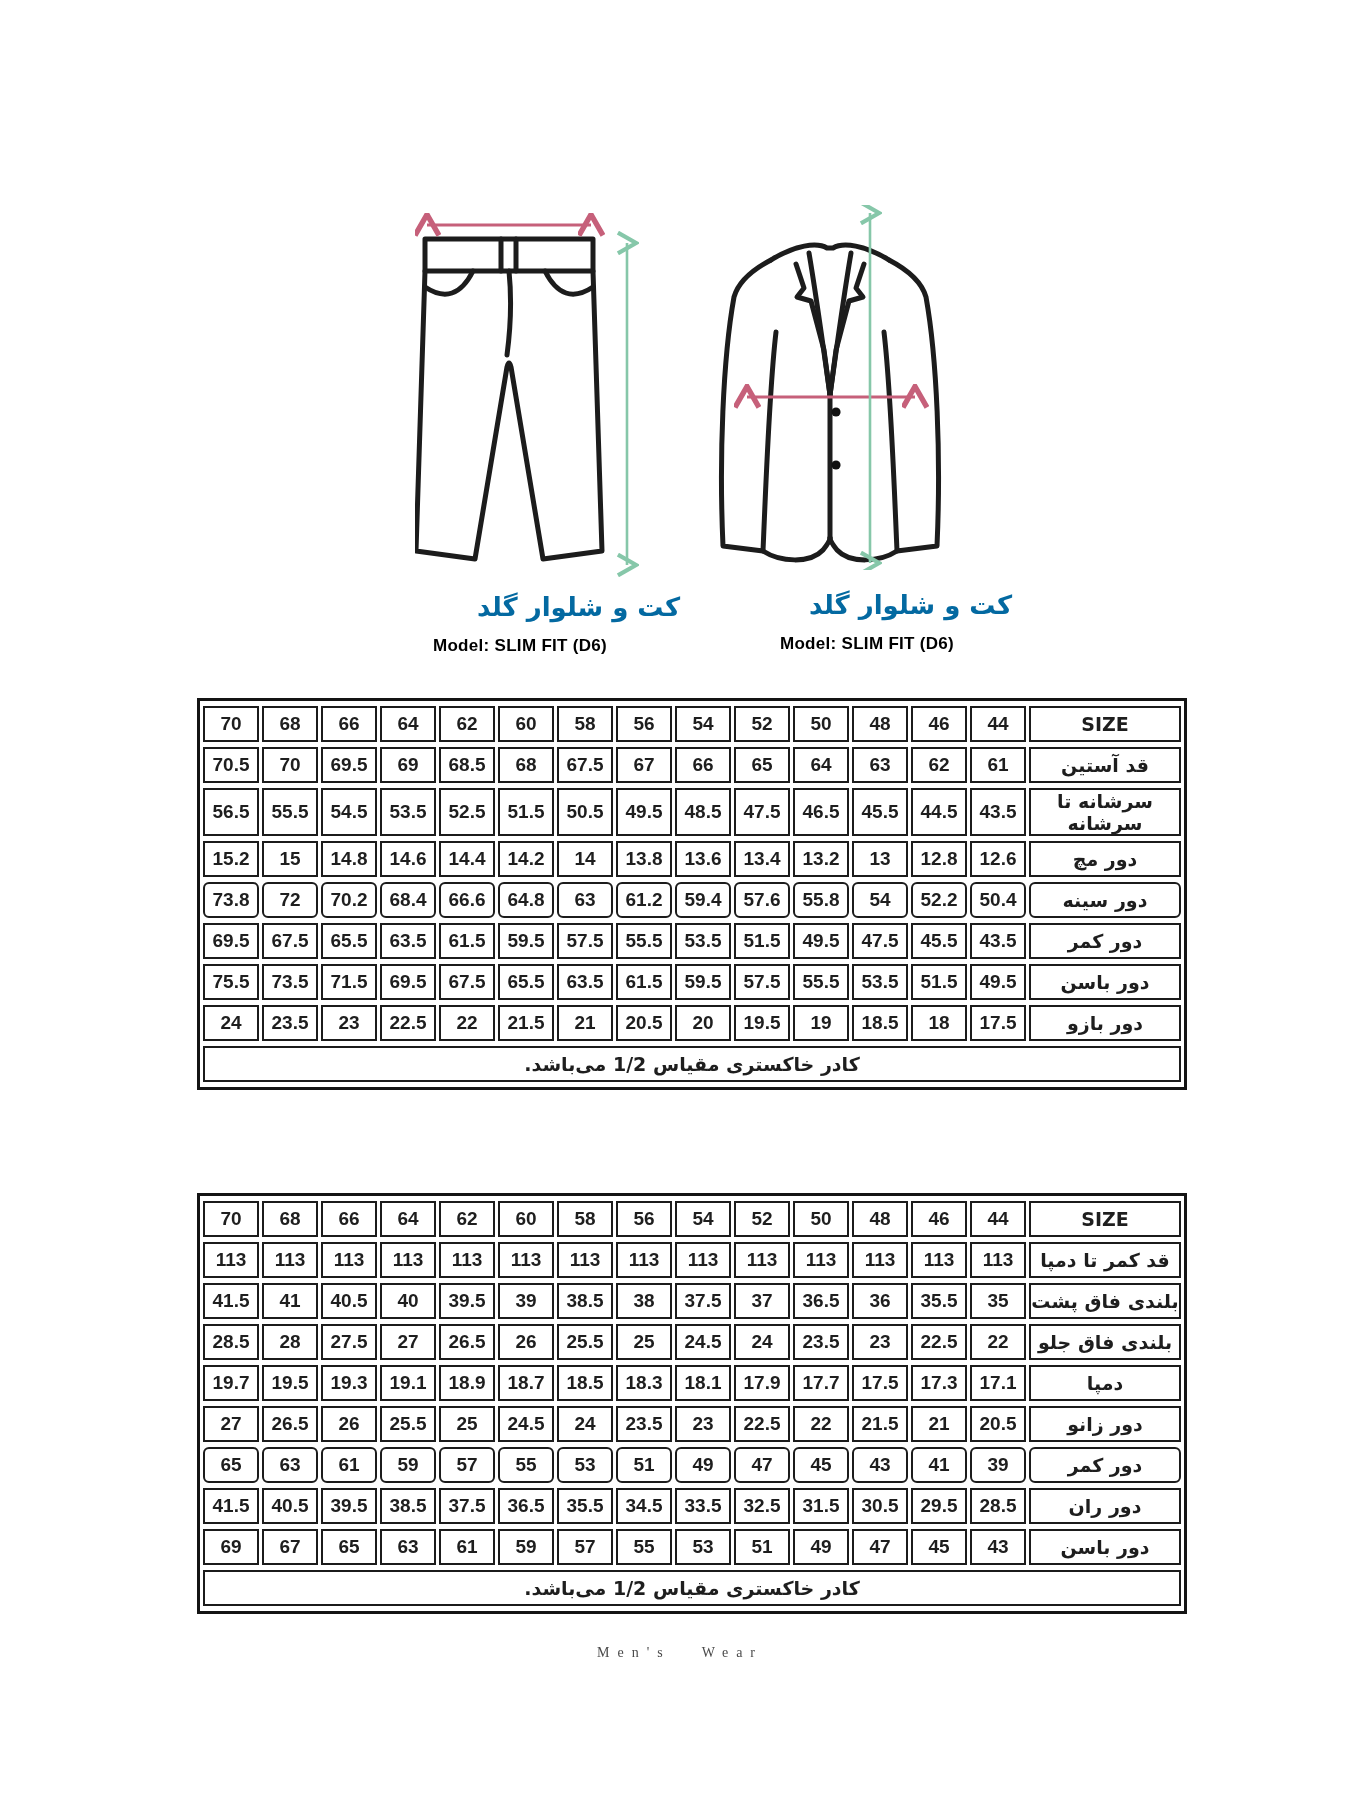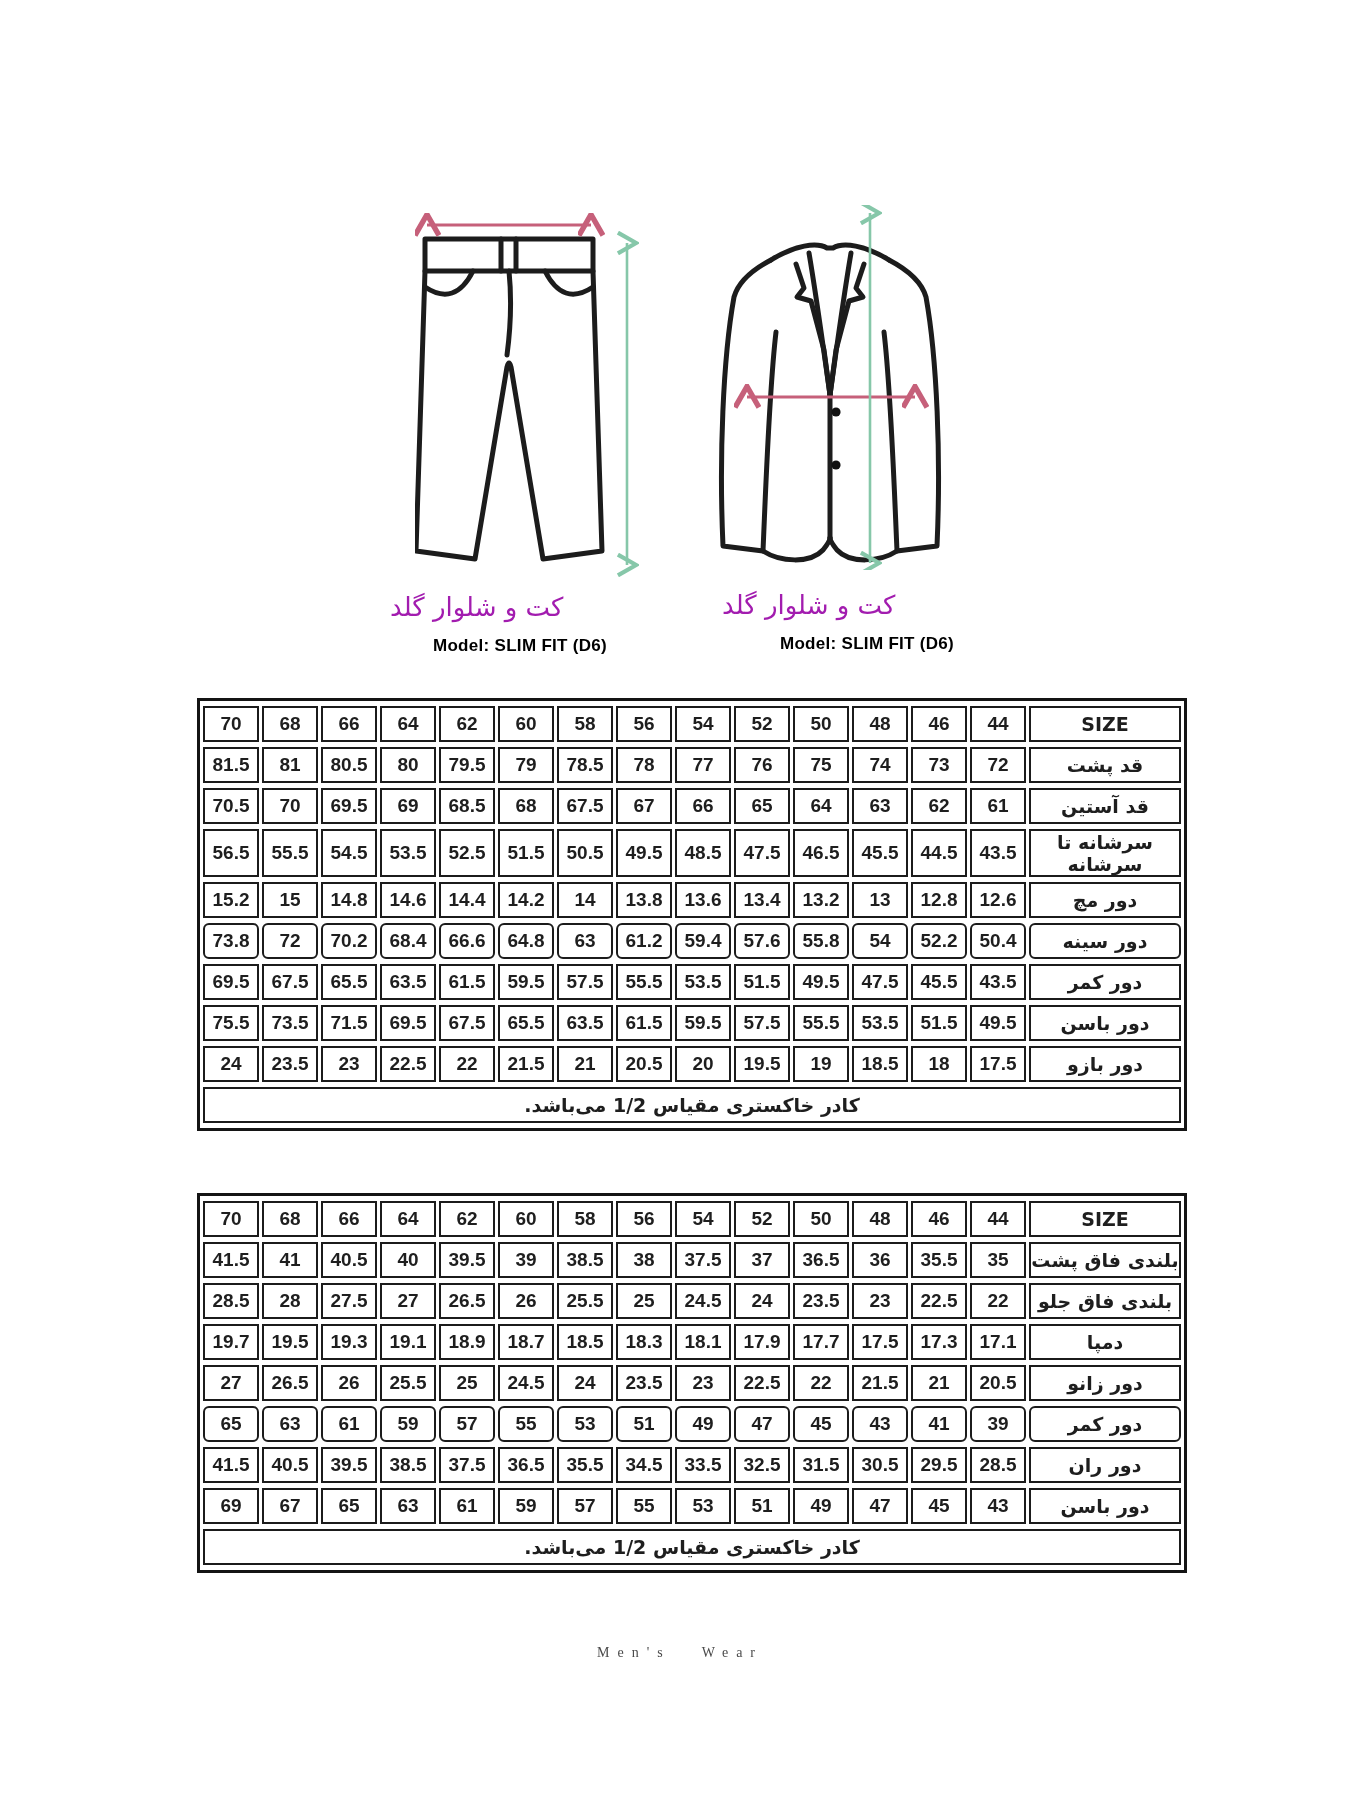--- a/index.html
+++ b/index.html
@@ -1,21 +1,21 @@
 <!DOCTYPE html>
 <html><head>
 <meta charset="utf-8">
 <style>
   html,body{margin:0;padding:0;background:#ffffff;}
   #canvas{position:relative;width:1350px;height:1800px;background:#ffffff;overflow:hidden;
           font-family:"Liberation Sans",sans-serif;}
 
   
-  .fa-title{position:absolute;text-align:left;font-family:"DejaVu Sans",sans-serif;
-            font-weight:400;font-size:26px;color:#a21caf;direction:rtl;}
+  .fa-title{position:absolute;text-align:right;font-family:"DejaVu Sans",sans-serif;
+            font-weight:700;font-size:26px;color:#0369a1;direction:rtl;}
   .model-label{position:absolute;text-align:center;font-weight:700;font-size:17px;color:#000000;
                letter-spacing:.3px;}
 
   
   table.size-table{position:absolute;width:958px;border-collapse:separate;border-spacing:3px 5px;
                    border:3px solid #141414;background:#ffffff;table-layout:fixed;}
   table.size-table td{border:2px solid #1b1b1b;height:32px;padding:0;text-align:center;
                       vertical-align:middle;font-weight:700;font-size:19px;color:#1e1e1e;
                       background:#ffffff;overflow:hidden;}
   td.head{font-size:20px;}
@@ -128,37 +128,20 @@
           <td class="head">56</td>
           <td class="head">54</td>
           <td class="head">52</td>
           <td class="head">50</td>
           <td class="head">48</td>
           <td class="head">46</td>
           <td class="head">44</td>
           <td class="label-cell head">SIZE</td>
         </tr>
         <tr>
-          <td class="num c-green">81.5</td>
-          <td class="num c-green">81</td>
-          <td class="num c-green">80.5</td>
-          <td class="num c-green">80</td>
-          <td class="num c-green">79.5</td>
-          <td class="num c-green">79</td>
-          <td class="num c-green">78.5</td>
-          <td class="num c-green">78</td>
-          <td class="num c-green">77</td>
-          <td class="num c-green">76</td>
-          <td class="num c-green">75</td>
-          <td class="num c-green">74</td>
-          <td class="num c-green">73</td>
-          <td class="num c-green">72</td>
-          <td class="label-cell c-green">قد پشت</td>
-        </tr>
-        <tr>
           <td class="num">70.5</td>
           <td class="num">70</td>
           <td class="num">69.5</td>
           <td class="num">69</td>
           <td class="num">68.5</td>
           <td class="num">68</td>
           <td class="num">67.5</td>
           <td class="num">67</td>
           <td class="num">66</td>
           <td class="num">65</td>
@@ -306,20 +289,37 @@
           <td class="head">56</td>
           <td class="head">54</td>
           <td class="head">52</td>
           <td class="head">50</td>
           <td class="head">48</td>
           <td class="head">46</td>
           <td class="head">44</td>
           <td class="label-cell head">SIZE</td>
         </tr>
         <tr>
+          <td class="num c-green">113</td>
+          <td class="num c-green">113</td>
+          <td class="num c-green">113</td>
+          <td class="num c-green">113</td>
+          <td class="num c-green">113</td>
+          <td class="num c-green">113</td>
+          <td class="num c-green">113</td>
+          <td class="num c-green">113</td>
+          <td class="num c-green">113</td>
+          <td class="num c-green">113</td>
+          <td class="num c-green">113</td>
+          <td class="num c-green">113</td>
+          <td class="num c-green">113</td>
+          <td class="num c-green">113</td>
+          <td class="label-cell c-green">قد کمر تا دمپا</td>
+        </tr>
+        <tr>
           <td class="num">41.5</td>
           <td class="num">41</td>
           <td class="num">40.5</td>
           <td class="num">40</td>
           <td class="num">39.5</td>
           <td class="num">39</td>
           <td class="num">38.5</td>
           <td class="num">38</td>
           <td class="num">37.5</td>
           <td class="num">37</td>

